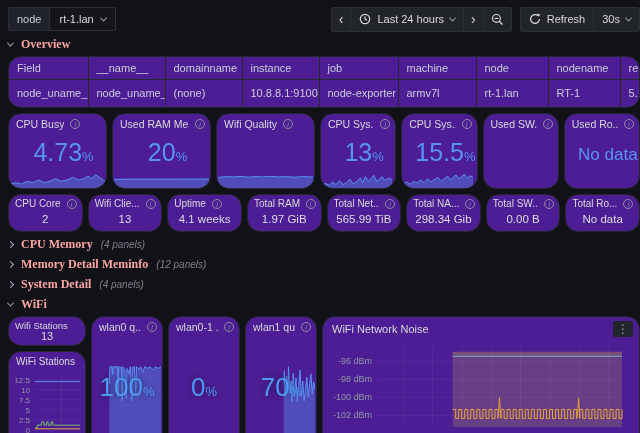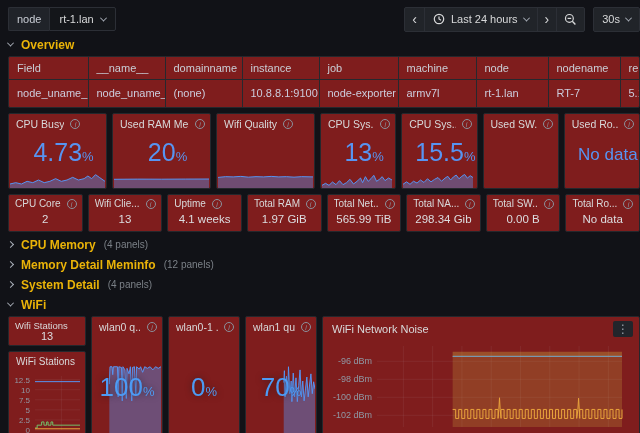--- a/index.html
+++ b/index.html
@@ -26,24 +26,24 @@
   .btn:last-child { border-right:none; }
   .btn.icon-only { padding:0 7px; }
   .chev { width:5px; height:5px; border-right:1.3px solid #aab0ba; border-bottom:1.3px solid #aab0ba; display:inline-block; }
   .chev.down { transform:rotate(45deg) translate(-1px,-1px); }
   .chev.right { transform:rotate(-45deg); }
   .arrow-ch { font-size:14px; color:#d8d9da; line-height:1; }
   svg.ic { display:block; }
 
   
   .row-head { display:flex; align-items:center; gap:8px; height:15px; margin:5px 0 4px 0; cursor:pointer; }
-  .row-head .title { font-size:12px; font-weight:700; color:#eab308; }
-  .row-head .count { font-size:10px; color:#7b8087; }
-
-  .panel { background:#7f1d1d; border:1px solid #25272c; border-radius:2px; position:relative; overflow:hidden; }
+  .row-head .title { font-size:12px; font-weight:700; color:#fca5a5;font-family:Liberation Serif, serif; }
+  .row-head .count { font-size:10px; font-style:italic; color:#7b8087; }
+
+  .panel { background:#4c1d95; border:1px solid #25272c; border-radius:13px; position:relative; overflow:hidden; }
   .p-title { font-size:11px; font-weight:400; color:#d8d9da; white-space:nowrap; overflow:hidden; }
 
   
   .table-panel { height:52px; }
   .ov-table { border-collapse:collapse; table-layout:fixed; width:731px; }
   .ov-table th, .ov-table td { border:1px solid #26282e; font-weight:400; text-align:left;
       padding:0 8px; white-space:nowrap; overflow:hidden; font-size:11px; }
   .ov-table th { height:22px; color:#c9ced6; border-top:none; }
   .ov-table td { height:28px; color:#ccccdc; border-bottom:none; }
   .ov-table th:first-child, .ov-table td:first-child { border-left:none; }
@@ -124,20 +124,27 @@
         </div>
         <div class="btn icon-only">
           <svg class="ic" width="13" height="13" viewBox="0 0 13 13">
             <circle cx="5.4" cy="5.4" r="3.9" fill="none" stroke="#d8d9da" stroke-width="1.2"></circle>
             <line x1="8.3" y1="8.3" x2="11.4" y2="11.4" stroke="#d8d9da" stroke-width="1.4"></line>
             <line x1="3.6" y1="5.4" x2="7.2" y2="5.4" stroke="#d8d9da" stroke-width="1.2"></line>
           </svg>
         </div>
       </div>
       <div class="btn-group">
+        <div class="btn">
+          <svg class="ic" width="12" height="12" viewBox="0 0 12 12">
+            <path d="M10.4 6a4.4 4.4 0 1 1-1.5-3.3" fill="none" stroke="#d8d9da" stroke-width="1.3"></path>
+            <polygon points="8.2,0.6 11.4,1.4 9.2,3.8" fill="#d8d9da"></polygon>
+          </svg>
+          <span>Refresh</span>
+        </div>
         <div class="btn">
           <span>30s</span>
           <span class="chev down"></span>
         </div>
       </div>
     </div>
   </div>
 
   <div class="row-head">
     <span class="chev down"></span>
@@ -170,21 +177,21 @@
         <th>rele</th>
       </tr>
       <tr>
         <td>node_uname_info</td>
         <td>node_uname_info</td>
         <td>(none)</td>
         <td>10.8.8.1:9100</td>
         <td>node-exporter</td>
         <td>armv7l</td>
         <td>rt-1.lan</td>
-        <td>RT-7</td>
+        <td>RT-1</td>
         <td>5.15</td>
       </tr>
     </tbody>
       </table>
   </div>
 
   <div class="stats1">
     <div class="panel wide">
       <div class="stat-head">
           <span class="p-title">CPU Busy</span>

